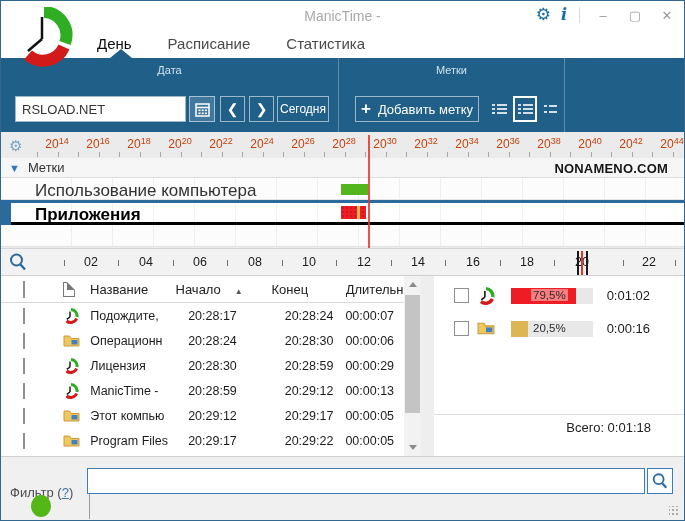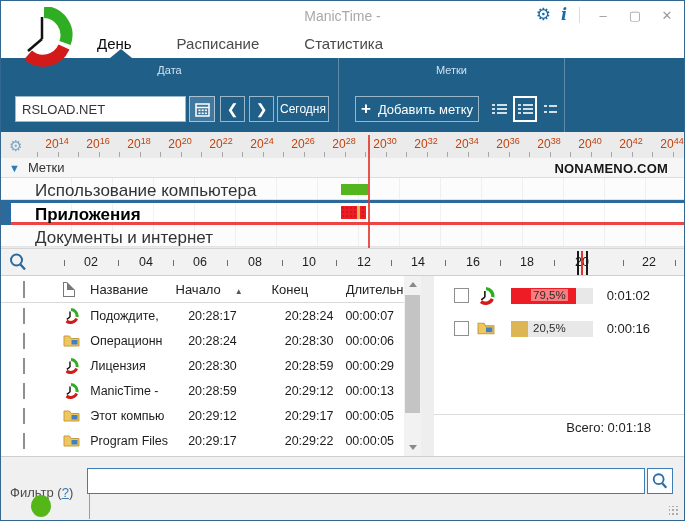--- a/index.html
+++ b/index.html
@@ -13,21 +13,21 @@
   .titlebar{position:absolute;left:0;top:0;width:100%;height:28px;background:#fff;}
   .title-text{position:absolute;left:0;right:0;top:7px;text-align:center;font-size:14px;color:#a9a9a9;}
   .tb-icons{position:absolute;right:6px;top:4px;display:flex;align-items:center;gap:10px;height:20px;}
   .gear-ic{color:#1b6ba5;font-size:17px;line-height:18px;}
   .info-ic{color:#1b6ba5;font-family:"DejaVu Serif",serif;font-style:italic;font-weight:bold;font-size:16px;line-height:18px;}
   .tb-sep{width:1px;height:16px;background:#dcdcdc;margin:0 2px;}
   .win-btn{width:22px;height:18px;display:flex;align-items:center;justify-content:center;color:#9b9b9b;font-size:13px;}
   
   .tabbar{position:absolute;left:0;top:28px;width:100%;height:29px;background:#fff;}
   .logo{position:absolute;left:14px;top:6px;width:58px;height:62px;z-index:5;}
-  .tabs{position:absolute;left:96px;top:6px;display:flex;gap:45px;}
+  .tabs{position:absolute;left:96px;top:6px;display:flex;gap:36px;}
   .tab{font-size:15px;color:#4a4a4a;cursor:default;}
   .tab.active{color:#0c0c0c;}
   
   .toolbar{position:absolute;left:0;top:57px;width:100%;height:74px;background:#1f5f88;color:#fff;}
   .notch{position:absolute;left:109px;top:-9px;width:0;height:0;
     border-left:11px solid transparent;border-right:11px solid transparent;border-bottom:9px solid #1f5f88;}
   .tb-section{position:absolute;top:0;height:74px;border-right:1px solid rgba(255,255,255,.28);}
   .tb-section.last{border-right:none;}
   .sec-label{position:absolute;top:6px;left:0;right:0;text-align:center;font-size:11px;color:#cfe2f0;}
   .date-input{position:absolute;left:14px;top:38px;width:171px;height:26px;border:1px solid #9db9cd;
@@ -57,21 +57,21 @@
   .watermark{position:absolute;right:16px;top:29px;font-size:13px;font-weight:bold;color:#161616;z-index:6;letter-spacing:.2px;}
   .tl-group{position:absolute;left:0;top:26px;width:100%;height:20px;background:#f6f6f6;border-bottom:1px solid #dedede;
     display:flex;align-items:center;font-size:13px;color:#333;}
   .tl-chev{color:#2f7cb5;margin:0 8px 0 8px;font-size:11px;}
   .tl-row{position:absolute;left:0;width:100%;height:22px;background:#fcfcfc;border-bottom:1px solid #e3e3e3;
     font-size:17px;color:#333;}
   .tl-row .grid{position:absolute;left:30px;right:0;top:0;bottom:0;
     background:repeating-linear-gradient(90deg,transparent 0 40px,rgba(0,0,0,.05) 40px 41px);}
   .tl-row-label{position:absolute;left:34px;top:3px;white-space:nowrap;}
   .row-comp{top:46px;}
-  .row-apps{top:68px;border-top:3px solid #2b6a9d;border-bottom:3px solid #ef4444;height:25px;background:#fff;}
+  .row-apps{top:68px;border-top:3px solid #2b6a9d;border-bottom:3px solid #000000;height:25px;background:#fff;}
   .row-apps .tl-row-label{font-weight:bold;color:#000;top:2px;}
   .row-apps .sel-edge{position:absolute;left:0;top:-3px;bottom:-3px;width:10px;background:#2b6a9d;}
   .row-docs{top:93px;}
   .bar-green{position:absolute;left:340px;top:6px;width:27px;height:11px;}
   .bar-red{position:absolute;left:340px;top:3px;width:25px;height:13px;
     background-image:radial-gradient(rgba(140,10,10,.6) 24%,transparent 26%);background-size:4px 4px;}
   .bar-red .slice{position:absolute;left:64%;top:0;bottom:0;width:13%;}
   .now-line{position:absolute;left:367px;top:3px;bottom:0;width:2px;background:rgba(226,54,44,.85);z-index:4;}
   
   .hour-ruler{position:absolute;left:0;top:247px;width:100%;height:28px;background:#f2f2f2;
@@ -277,21 +277,20 @@
       <div class="grid"></div>
       <div class="sel-edge"></div>
       <span class="tl-row-label">Приложения</span>
       <div class="bar-red" style="background-color:#ee1c25">
         <div class="slice" style="background:#dcb655"></div>
       </div>
     </div>
 
     <div class="tl-row row-docs">
       <div class="grid"></div>
-      <span class="tl-row-label">Документы и интернет</span>
     </div>
 
     <div class="now-line"></div>
   </div>
 
   <div class="hour-ruler">
     <svg class="hr-mag" width="20" height="20" viewBox="0 0 20 20">
       <circle cx="8.5" cy="8" r="5.5" fill="none" stroke="#2b6a9d" stroke-width="2"></circle>
       <line x1="12.5" y1="12.5" x2="17" y2="17.5" stroke="#2b6a9d" stroke-width="2.4"></line>
     </svg>

